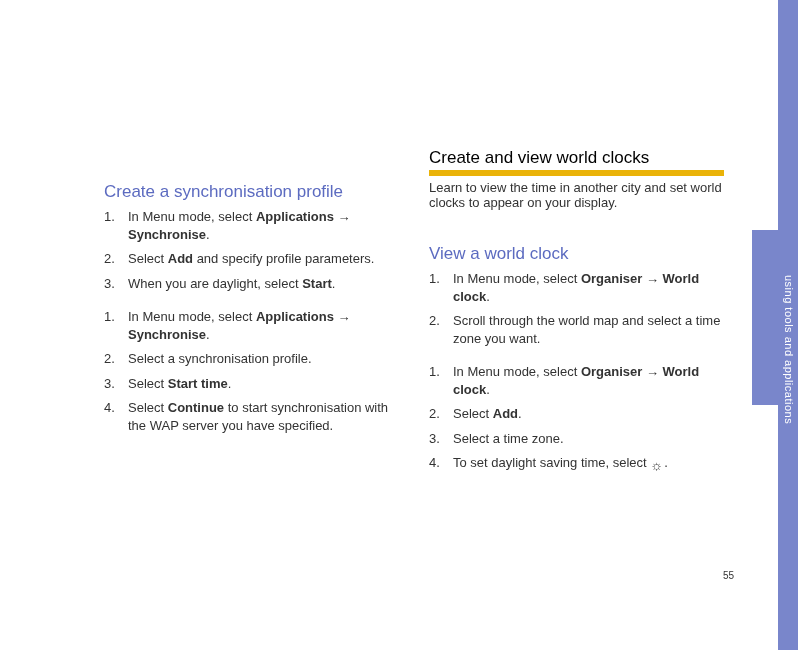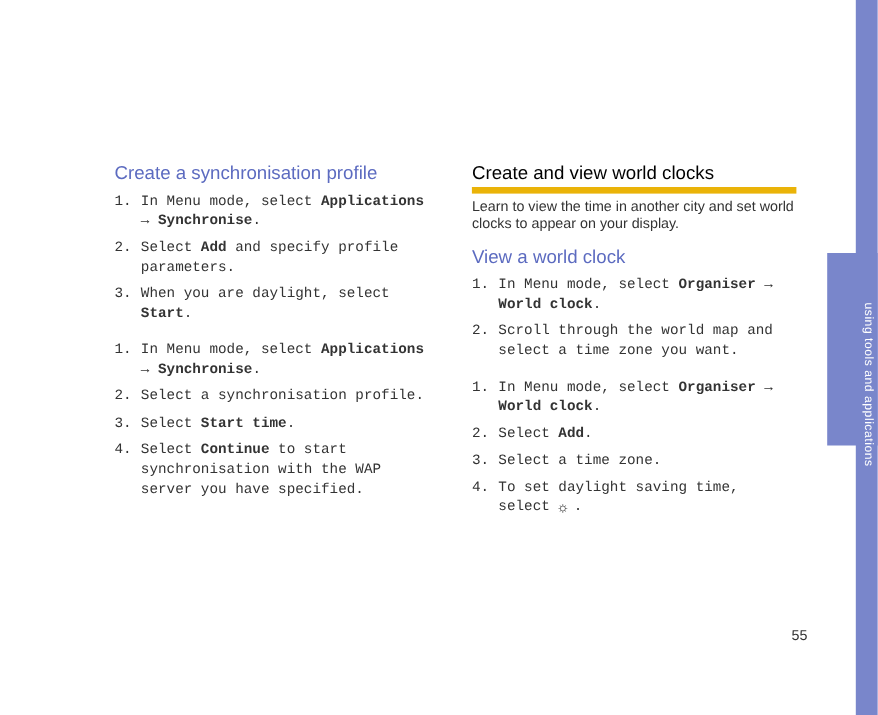--- a/index.html
+++ b/index.html
@@ -44,20 +44,21 @@
       gap: 30px;
     }
     .column {
       flex: 1;
     }
     .heading-blue {
       color: #5c6bc0;
       font-size: 17px;
       font-weight: normal;
       margin-bottom: 6px;
+      margin-top: 34px;
     }
     .heading-black {
       color: #000;
       font-size: 17px;
       font-weight: normal;
       margin-bottom: 4px;
       border-bottom: 6px solid #eab308;
       padding-bottom: 2px;
     }
     .intro-text {
@@ -71,21 +72,20 @@
       color: #333;
       font-size: 13px;
       margin-bottom: 16px;
     }
     ol li {
       counter-increment: item;
       margin-bottom: 7px;
       padding-left: 24px;
       position: relative;
       line-height: 1.35;
-      font-family: Liberation Mono, monospace;
     }
     ol li::before {
       content: counter(item) ".";
       position: absolute;
       left: 0;
     }
     .bold { font-weight: bold; }
     .sun-icon {
       display: inline-block;
       width: 14px;
@@ -96,21 +96,21 @@
     .sun-icon::before {
       content: "☼";
       font-size: 14px;
       line-height: 14px;
       color: #333;
     }
     .page-number {
       position: absolute;
       right: 64px;
       top: 570px;
-      font-size: 13px;
+      font-size: 10px;
       color: #333;
     }
   </style>
 </head>
 <body>
 
 <div class="vertical-bar"></div>
 <div class="section-tab"></div>
 <div class="vertical-label">using tools and applications</div>
 

